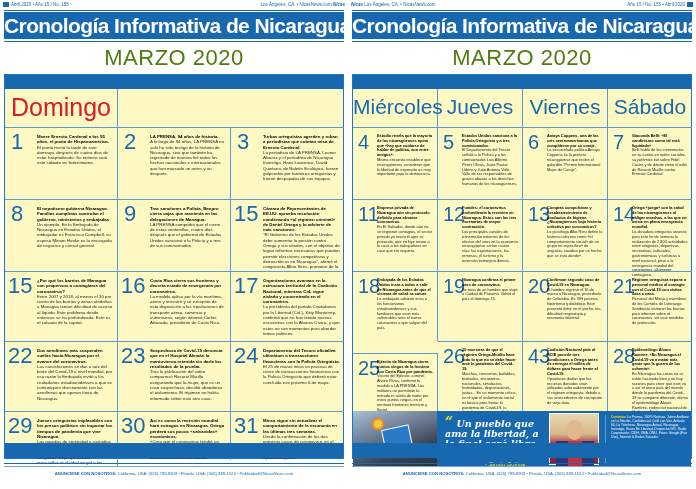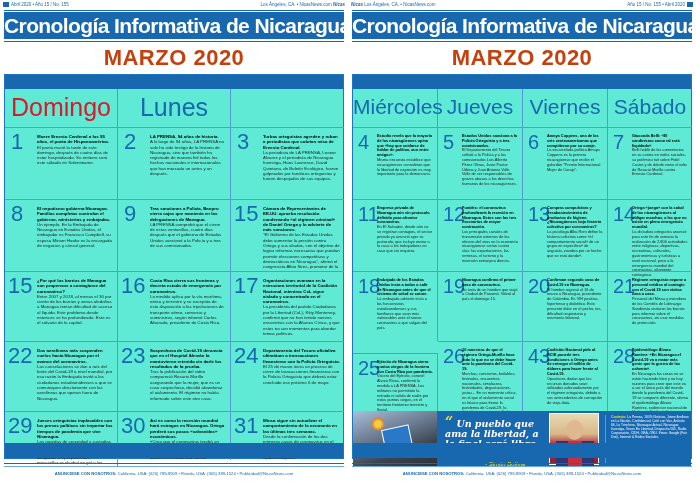--- a/index.html
+++ b/index.html
@@ -7,22 +7,22 @@
 .page{position:absolute;top:0;width:348px;height:489px;background:#fff}
 .left{left:0}
 .right{left:348px}
 .topline{position:absolute;top:0;left:0;right:0;height:10px;font-size:4.5px;color:#1868b0;line-height:10px;padding:0 3px}
 .topline .l{position:absolute;left:3px}
 .topline .r{position:absolute;right:3px}
 .sq{display:inline-block;width:6px;height:5px;background:#1868b0;vertical-align:middle;margin-right:2px}
 .rule-thin{position:absolute;left:4px;right:4px;height:1px;background:#1868b0}
 .bannerwrap{position:absolute;top:12px;left:4px;right:4px;height:27px;background:#1868b0;overflow:hidden}
 .bannerwrap .t{position:absolute;left:0;right:0;top:0;color:#fff;font-weight:bold;font-size:21px;line-height:27px;text-align:center;white-space:nowrap;letter-spacing:-0.6px}
-.month{position:absolute;top:47px;left:0;right:0;text-align:center;color:#c2410c;font-weight:bold;font-size:22px;line-height:22px;letter-spacing:0.5px}
-.grid{position:absolute;top:74px;left:4px;right:4px;bottom:30px;border:1.5px solid #1a78c2;background:#5eead4}
+.month{position:absolute;top:47px;left:0;right:0;text-align:center;color:#4d7c0f;font-weight:normal;font-size:22px;line-height:22px;letter-spacing:0.5px}
+.grid{position:absolute;top:74px;left:4px;right:4px;bottom:30px;border:1.5px solid #1a78c2;background:#fef9c3}
 .right .grid{left:4px;right:4px}
 .gridbar{position:absolute;top:0;left:0;right:0;height:14px;background:#1868b0}
 .dayhead{position:absolute;top:14px;height:38px;border-right:1px solid #5a9ad4;text-align:center;line-height:36px;font-size:25px;color:#1868b0}
 .dayhead.red{color:#d81a2a}
 .cell{position:absolute;border-right:1px solid #5a9ad4;border-top:1px solid #5a9ad4;padding:4px 3px 2px 4px;overflow:hidden}
 .cell .num{position:absolute;left:6px;top:3px;font-size:22px;line-height:22px;color:#1868b0}
 .cell .num.two{left:3px;font-size:22px}
 .cell .txt{position:absolute;left:32px;top:6px;right:4px;font-size:4.4px;line-height:5.3px;color:#222}
 .cell .txt b{display:block;font-weight:bold;color:#000}
 .right .cell .txt{left:24px;font-size:3.9px;line-height:4.8px}
@@ -59,21 +59,20 @@
   <div class="rule-thin" style="top:10px"></div>
   <div class="bannerwrap">
     <div class="t">Cronología Informativa de Nicaragua</div>
   </div>
   <div class="rule-thin" style="top:41px"></div>
   <div class="month">MARZO 2020</div>
 
   <div class="grid">
     <div class="gridbar"></div>
     <div class="dayhead red" style="left:0;width:113px">Domingo</div>
-    <div class="dayhead" style="left:113px;width:113px">Lunes</div>
 
     <div class="cell" style="left:0;top:52px;width:113px;height:72px">
         <div class="num">1</div>
         <div class="txt"><b>Muere Ernesto Cardenal a los 95 años, el poeta de Hispanoamérica.</b><span>El poeta murió la tarde de este domingo, después de cuatro días de estar hospitalizado. Su entierro será este sábado en Solentiname.</span></div>
       </div>
     <div class="cell" style="left:113px;top:52px;width:113px;height:72px">
         <div class="num">2</div>
         <div class="txt"><b>LA PRENSA, 94 años de historia.</b><span>A lo largo de 94 años, LA PRENSA no solo ha sido testigo de la historia de Nicaragua, sino que también ha registrado de manera fiel todos los hechos nacionales e internacionales que han marcado un antes y un después.</span></div>
       </div>
     <div class="cell" style="left:226px;top:52px;width:113px;height:72px;border-right:none">

